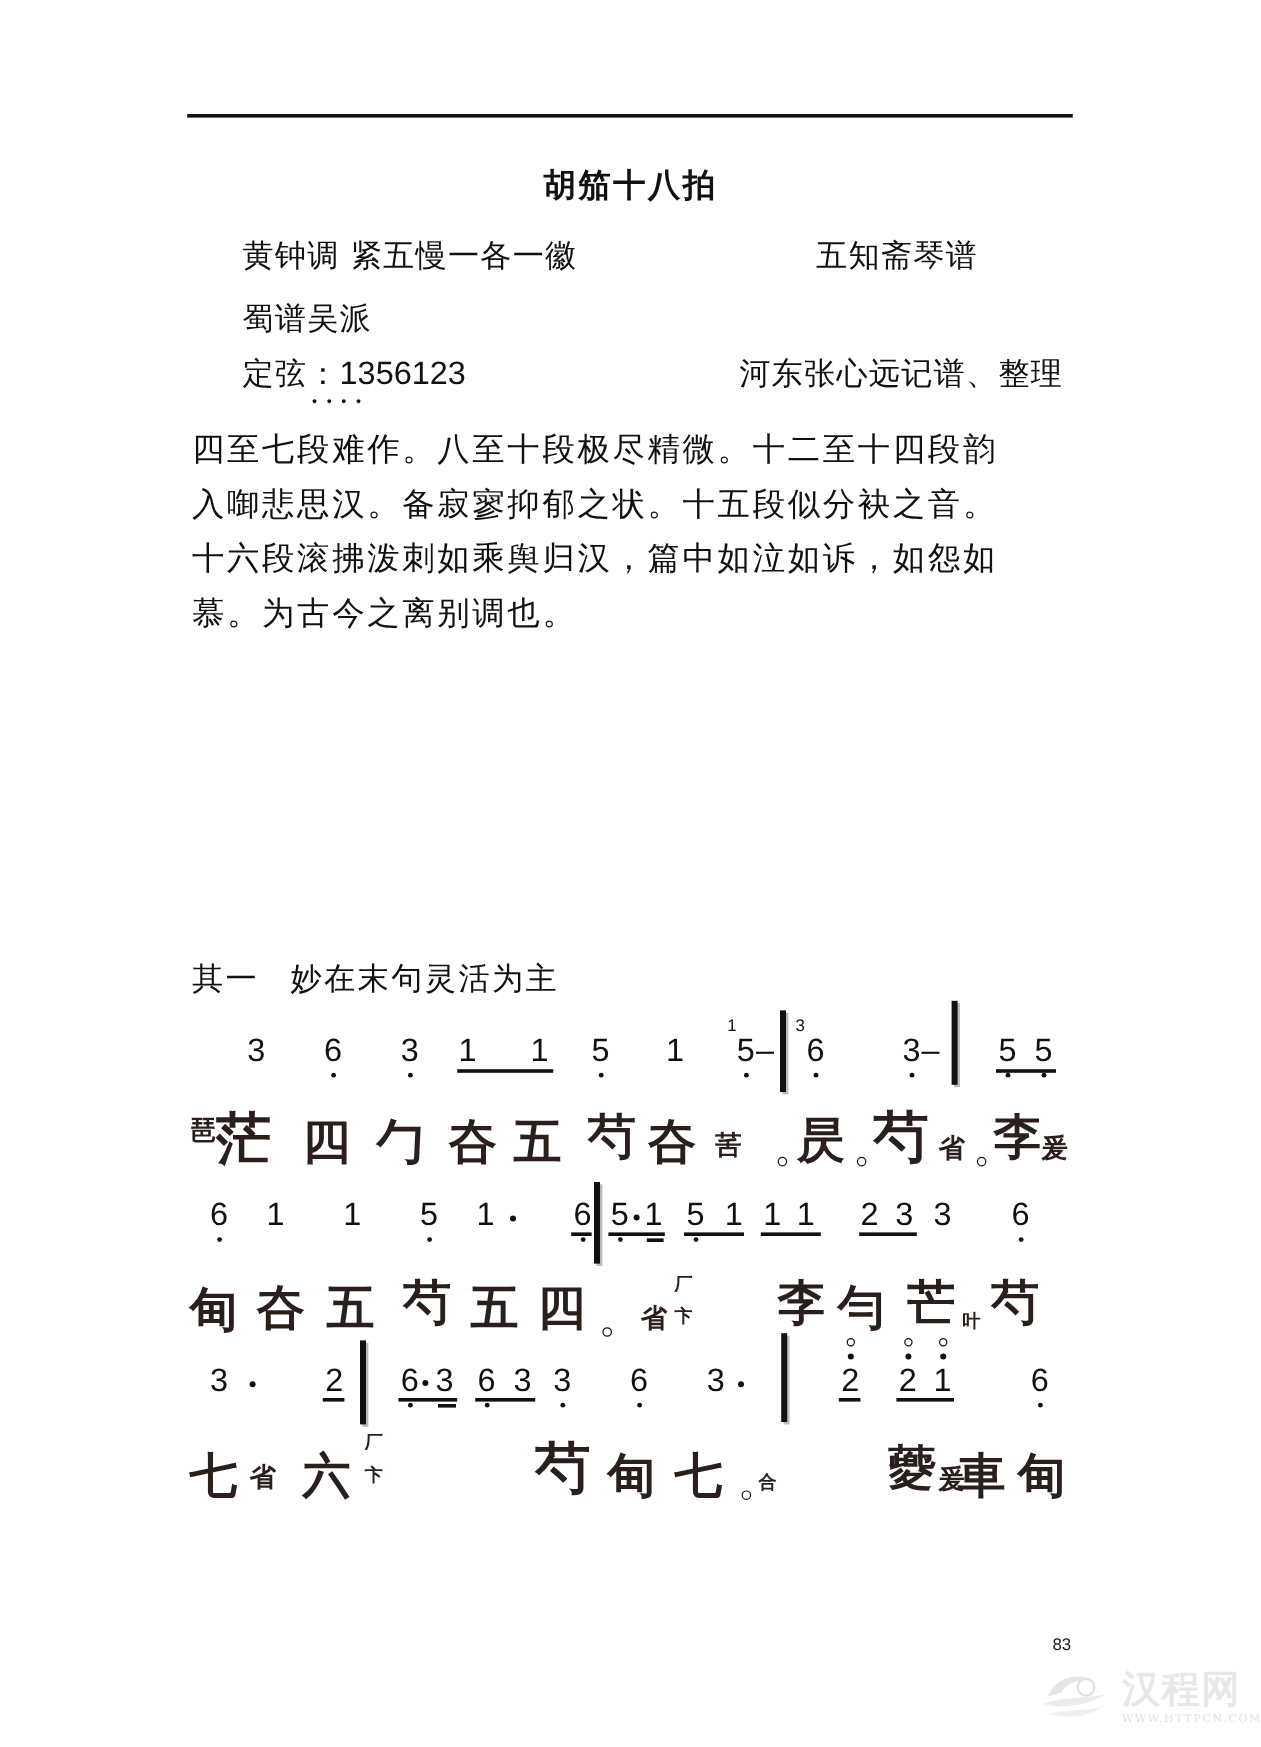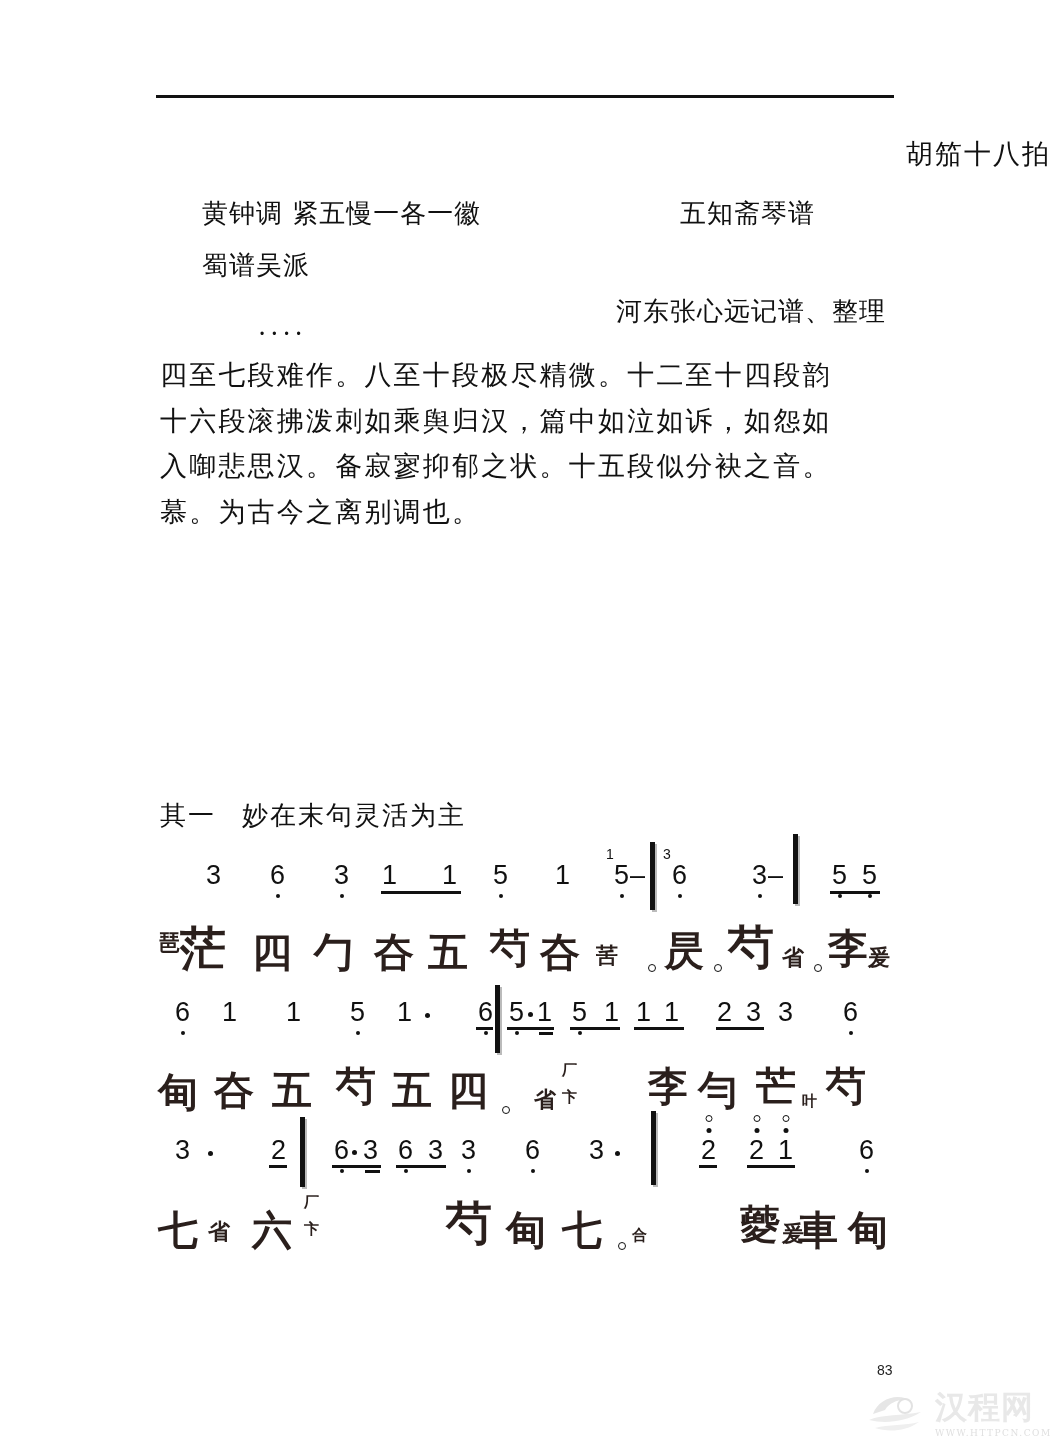--- a/index.html
+++ b/index.html
@@ -1,20 +1,20 @@
 <!DOCTYPE html>
 <html><head>
 <meta charset="utf-8">
 <style>
   html, body { margin: 0; padding: 0; background: #ffffff; }
   body { width: 1051px; height: 1456px; position: relative; overflow: hidden; color: #111; }
   .page { position: absolute; left: 0; top: 0; width: 1051px; height: 1456px; }
   .rule { position: absolute; left: 156px; top: 95px; width: 738px; height: 3px; background: #111; }
-  .title { position: absolute; left: 0; width: 1051px; top: 136px; text-align: right;
-           font-family: "DejaVu Serif", serif; font-size: 27px; font-weight: normal; letter-spacing: 2px; }
+  .title { position: absolute; left: 0; width: 1051px; top: 136px; text-align: center;
+           font-family: "DejaVu Serif", serif; font-size: 27px; font-weight: bold; letter-spacing: 2px; }
   .meta { position: absolute; font-family: "DejaVu Serif", serif; font-size: 26px; white-space: nowrap; letter-spacing: 1px; margin-left: 42px; }
   .tuning-num { font-family: "Liberation Sans", sans-serif; font-size: 27px; letter-spacing: 0; position: relative; }
   .tuning-dots { position: absolute; left: 260px; top: 327px; font-family: "Liberation Sans", sans-serif; font-size: 12px; letter-spacing: 8px; }
   .para { position: absolute; left: 160px; top: 352px; width: 740px; font-family: "DejaVu Serif", serif;
           font-size: 27px; line-height: 45.6px; letter-spacing: 2.2px; }
   .para p { margin: 0; }
   .section-head { position: absolute; left: 160px; top: 798px; font-family: "DejaVu Serif", serif; font-size: 26px; letter-spacing: 2px; white-space: nowrap; }
   .section-head span + span { margin-left: 26px; }
 
   
@@ -48,27 +48,30 @@
 
   <div class="rule"></div>
 
   <div class="title">胡笳十八拍</div>
 
   <div class="meta" style="left:160px; top:196px;">黄钟调 紧五慢一各一徽</div>
   <div class="meta" style="left:638px; top:196px;">五知斋琴谱</div>
 
   <div class="meta" style="left:160px; top:248px;">蜀谱吴派</div>
 
+  <div class="meta" style="left:160px; top:294px;">
+    <span>定弦：</span><span class="tuning-num">1356123</span>
+  </div>
   <div class="tuning-dots">••••</div>
   <div class="meta" style="left:574px; top:294px;">河东张心远记谱、整理</div>
 
   <div class="para">
     <p>四至七段难作。八至十段极尽精微。十二至十四段韵</p>
+    <p>入啣悲思汉。备寂寥抑郁之状。十五段似分袂之音。</p>
     <p>十六段滚拂泼刺如乘舆归汉，篇中如泣如诉，如怨如</p>
-    <p>入啣悲思汉。备寂寥抑郁之状。十五段似分袂之音。</p>
     <p>慕。为古今之离别调也。</p>
   </div>
 
   <div class="section-head">
     <span>其一</span><span>妙在末句灵活为主</span>
   </div>
 
   <div>
     <div class="note" style="left:206px; top:862px;">3</div>
     <div class="note" style="left:270px; top:862px;"><span>6</span><span class="dot-below"></span></div>

